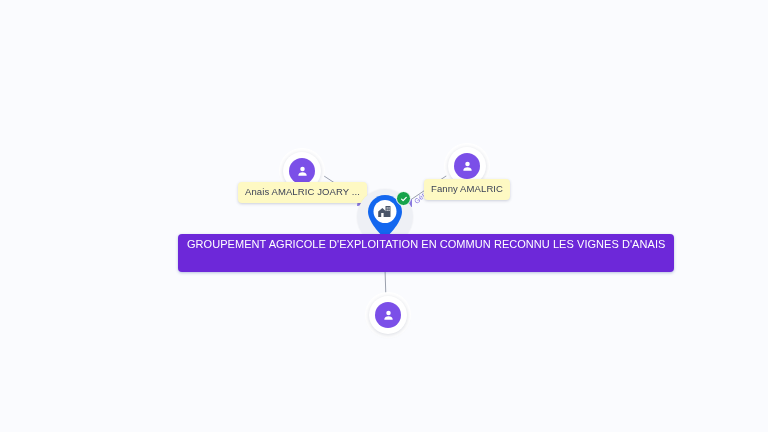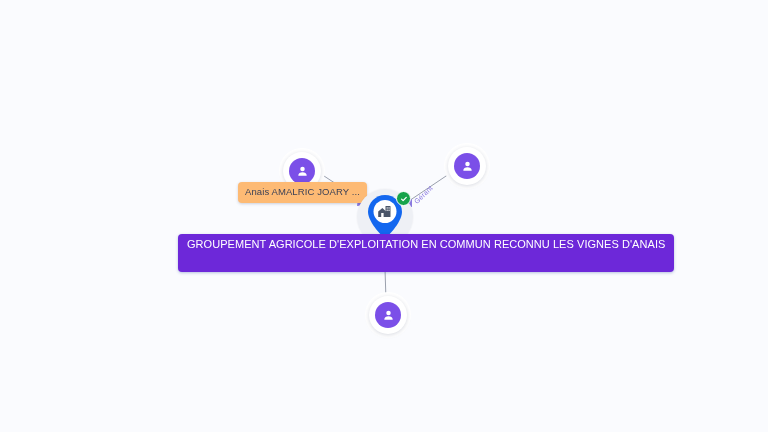--- a/index.html
+++ b/index.html
@@ -78,21 +78,21 @@
     border: 1.5px solid #ffffff;
     display: flex;
     align-items: center;
     justify-content: center;
   }
   .verified-badge svg { display: block; }
 
   
   .node-label {
     position: absolute;
-    background: #fdba74;
+    background: #fef9c3;
     color: #3c4257;
     font-size: 9.5px;
     line-height: 1;
     padding: 5px 7px 6px 7px;
     border-radius: 4px;
     box-shadow: 0 1px 3px rgba(40,50,90,0.22);
     white-space: nowrap;
     letter-spacing: 0.1px;
   }
   .company-label {
@@ -153,20 +153,21 @@
   <div class="node-label" style="left:238px; top:182px;">Anais AMALRIC JOARY ...</div>
 
   <div class="person-node" style="left:448px; top:147px;">
     <div class="person-disc">
       <svg width="15" height="15" viewBox="0 0 24 24" fill="#ffffff">
         <circle cx="12" cy="8" r="3.6"></circle>
         <path d="M12 13.2c-3.7 0-6.6 2.1-6.6 4.5v1.1h13.2v-1.1c0-2.4-2.9-4.5-6.6-4.5z"></path>
       </svg>
     </div>
   </div>
+  <div class="node-label" style="left:424px; top:179px;">Fanny AMALRIC</div>
 
   <div class="person-node" style="left:369px; top:296px;">
     <div class="person-disc">
       <svg width="15" height="15" viewBox="0 0 24 24" fill="#ffffff">
         <circle cx="12" cy="8" r="3.6"></circle>
         <path d="M12 13.2c-3.7 0-6.6 2.1-6.6 4.5v1.1h13.2v-1.1c0-2.4-2.9-4.5-6.6-4.5z"></path>
       </svg>
     </div>
   </div>
 

